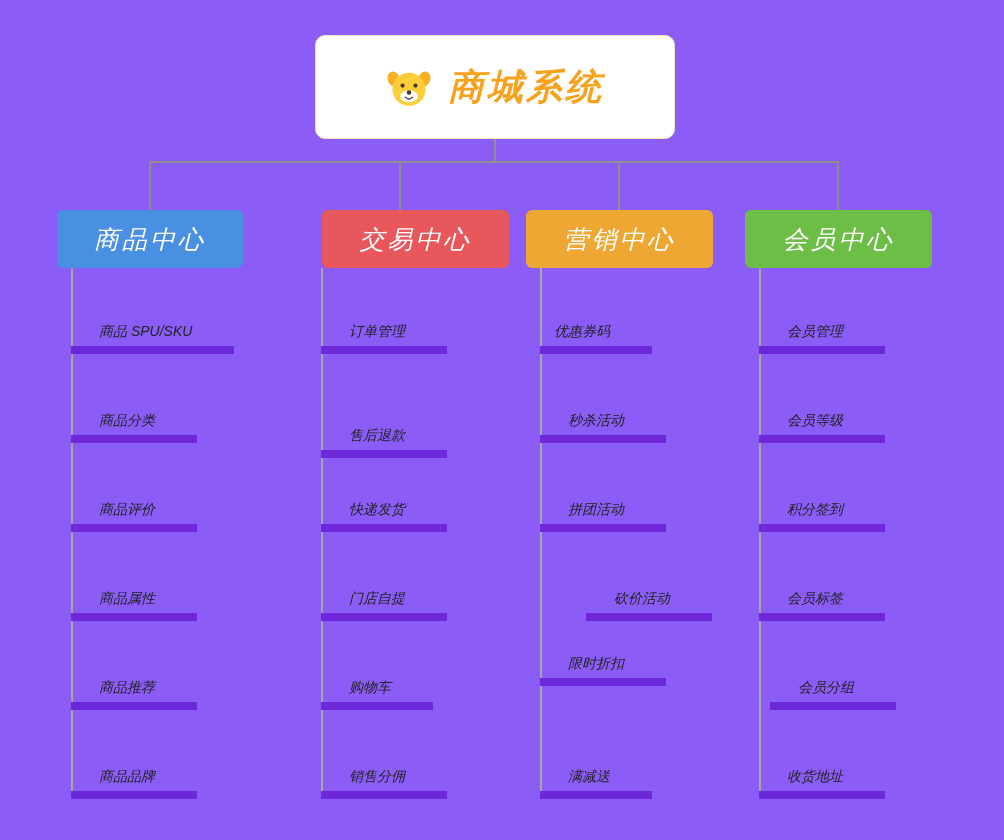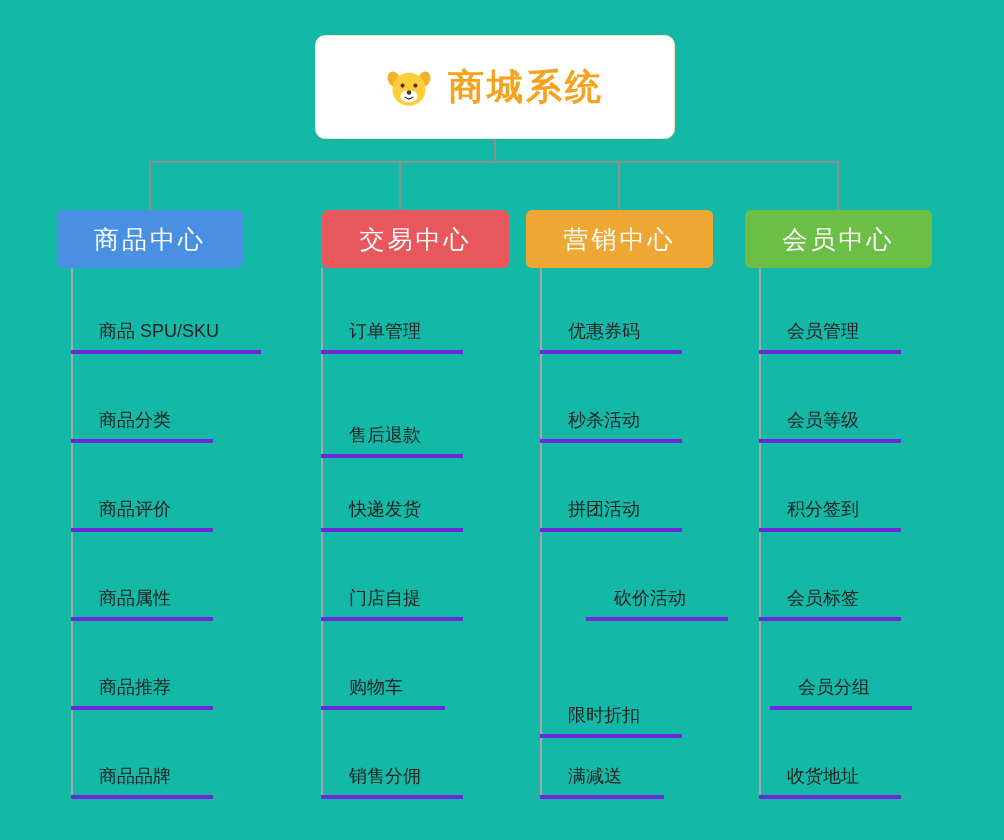--- a/index.html
+++ b/index.html
@@ -20,28 +20,28 @@
   .branch-header {
     position:absolute; top:210px; height:58px; width:187px; border-radius:6px;
     display:flex; align-items:center; justify-content:center;
     color:#ffffff; font-size:25px; letter-spacing:3px; cursor:default;
   }
 
   .trunk { position:absolute; width:2px; top:268px; height:531px; background:#a6a6a6; }
 
   .leaf {
     position:absolute; height:36px; line-height:26px;
-    padding:0 42px 8px 28px; border-bottom:4px solid #6d28d9;
-    font-size:18px; color:#222222; white-space:nowrap; cursor:default;
+    padding:0 42px 8px 28px; border-bottom:8px solid #6d28d9;
+    font-size:14px; color:#222222; white-space:nowrap; cursor:default;
   }
 </style>
 </head>
 <body>
 
-<div class="canvas" style="background: #14b8a6;">
+<div class="canvas" style="background: #8b5cf6; font-style: italic;">
 
   <div class="line" style="left: 494px; top: 139px; width: 2px; height: 24px; background: rgb(143, 143, 143);"></div>
   <div class="line" style="left: 149px; top: 161px; width: 690px; height: 2px; background: rgb(143, 143, 143);"></div>
   <div class="line" style="left: 149px; top: 161px; width: 2px; height: 49px; background: rgb(143, 143, 143);"></div>
   <div class="line" style="left: 399px; top: 161px; width: 2px; height: 49px; background: rgb(143, 143, 143);"></div>
   <div class="line" style="left: 618px; top: 161px; width: 2px; height: 49px; background: rgb(143, 143, 143);"></div>
   <div class="line" style="left: 837px; top: 161px; width: 2px; height: 49px; background: rgb(143, 143, 143);"></div>
 
   <div class="root">
     <span style="display:inline-flex;">
@@ -72,25 +72,25 @@
   <div class="trunk" style="left: 321px; background: rgb(166, 166, 166);"></div>
   <div class="leaf" style="left:321px; top:318px;">订单管理</div>
   <div class="leaf" style="left:321px; top:422px;">售后退款</div>
   <div class="leaf" style="left:321px; top:496px;">快递发货</div>
   <div class="leaf" style="left:321px; top:585px;">门店自提</div>
   <div class="leaf" style="left:321px; top:674px;">购物车</div>
   <div class="leaf" style="left:321px; top:763px;">销售分佣</div>
 
   <div class="branch-header" style="left: 526px; background: rgb(239, 167, 51);">营销中心</div>
   <div class="trunk" style="left: 540px; background: rgb(166, 166, 166);"></div>
-  <div class="leaf" style="left:540px; top:318px;">优惠券码</div>
+  <div class="leaf" style="left:540px; top:318px;padding-left:14px;">优惠券码</div>
   <div class="leaf" style="left:540px; top:407px;">秒杀活动</div>
   <div class="leaf" style="left:540px; top:496px;">拼团活动</div>
   <div class="leaf" style="left:540px; top:585px;margin-left:46px;">砍价活动</div>
-  <div class="leaf" style="left:540px; top:702px;padding-left:28px;">限时折扣</div>
+  <div class="leaf" style="left:540px; top:650px;padding-left:28px;">限时折扣</div>
   <div class="leaf" style="left:540px; top:763px;">满减送</div>
 
   <div class="branch-header" style="left: 745px; background: rgb(108, 190, 71);">会员中心</div>
   <div class="trunk" style="left: 759px; background: rgb(166, 166, 166);"></div>
   <div class="leaf" style="left:759px; top:318px;">会员管理</div>
   <div class="leaf" style="left:759px; top:407px;">会员等级</div>
   <div class="leaf" style="left:759px; top:496px;">积分签到</div>
   <div class="leaf" style="left:759px; top:585px;">会员标签</div>
   <div class="leaf" style="left:759px; top:674px;margin-left:11px;">会员分组</div>
   <div class="leaf" style="left:759px; top:763px;">收货地址</div>

